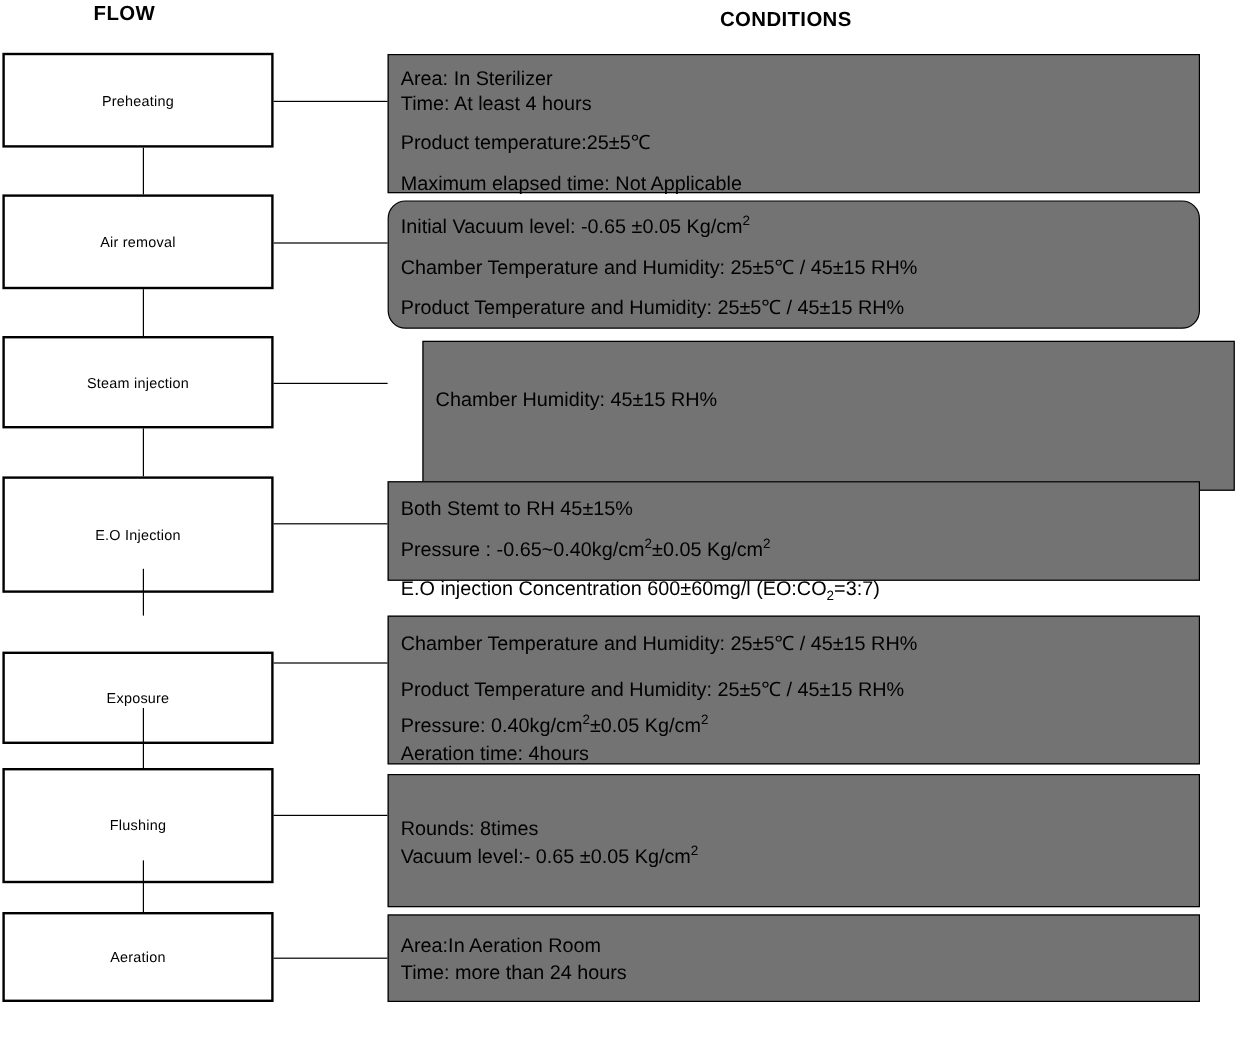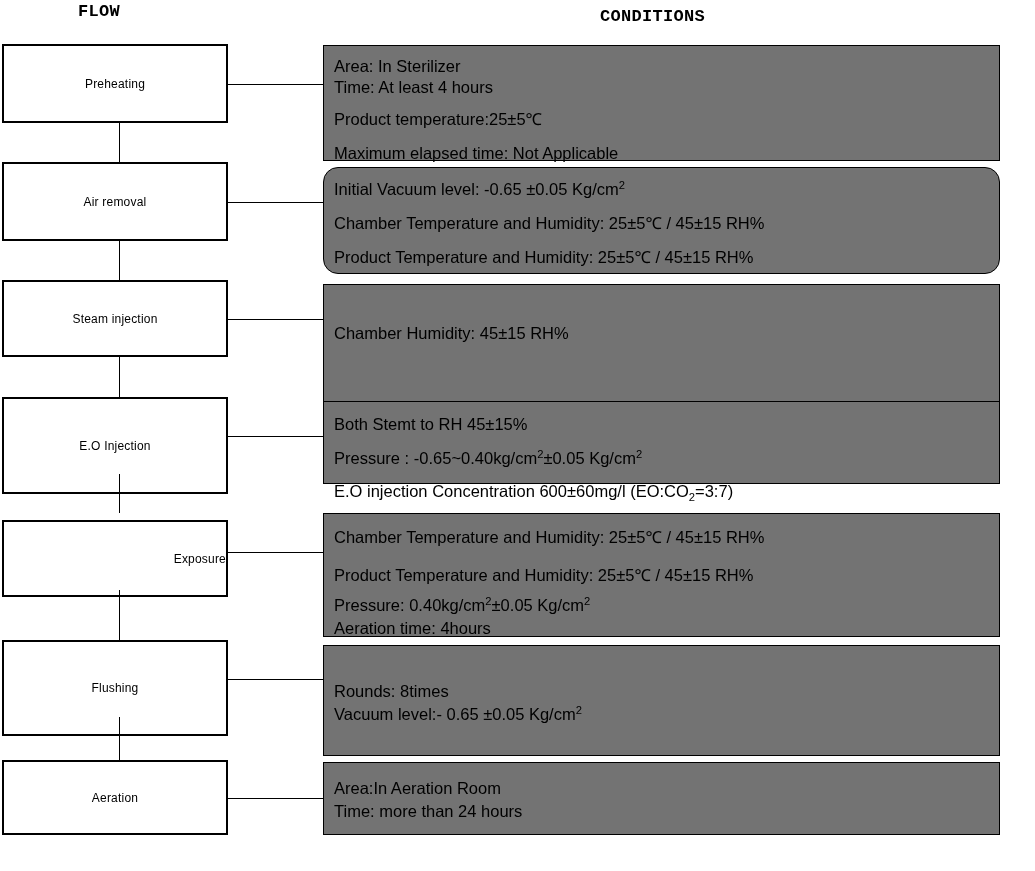--- a/index.html
+++ b/index.html
@@ -23,21 +23,20 @@
     height: 871px;
   }
 
   
   .col-header {
     position: absolute;
     font-size: 17px;
     font-weight: bold;
     letter-spacing: 0.3px;
     white-space: nowrap;
-    font-family: Liberation Mono, monospace;
   }
   #flow-header   { left: 78px;  top: 2px; }
   #cond-header   { left: 600px; top: 7px; }
 
   
   .flow-box {
     position: absolute;
     left: 2px;
     width: 226px;
     box-sizing: border-box;
@@ -108,21 +107,21 @@
   </div>
   <div class="flow-box" style="top:162px; height:79px;align-items:center;">
     <span class="flow-label">Air removal</span>
   </div>
   <div class="flow-box" style="top:280px; height:77px;">
     <span class="flow-label">Steam injection</span>
   </div>
   <div class="flow-box" style="top:397px; height:97px;">
     <span class="flow-label">E.O Injection</span>
   </div>
-  <div class="flow-box" style="top:520px; height:77px;justify-content:flex-end;">
+  <div class="flow-box" style="top:543px; height:77px;">
     <span class="flow-label">Exposure</span>
   </div>
   <div class="flow-box" style="top:640px; height:96px;">
     <span class="flow-label">Flushing</span>
   </div>
   <div class="flow-box" style="top:760px; height:75px;">
     <span class="flow-label">Aeration</span>
   </div>
 
   <div class="v-connector" style="left:119px; top:123px; height:39px;"></div>
@@ -146,21 +145,21 @@
     <div class="cond-line" style="margin-top:16px;">Product temperature:25±5℃</div>
     <div class="cond-line" style="margin-top:17px;">Maximum elapsed time: Not Applicable</div>
   </div>
 
   <div class="cond-box" style="top:167px; height:107px;border-radius:15px;">
     <div class="cond-line" style="margin-top:8px;">Initial Vacuum level: -0.65 ±0.05 Kg/cm<sup>2</sup></div>
     <div class="cond-line" style="margin-top:17px;">Chamber Temperature and Humidity: 25±5℃ / 45±15 RH%</div>
     <div class="cond-line" style="margin-top:18px;">Product Temperature and Humidity: 25±5℃ / 45±15 RH%</div>
   </div>
 
-  <div class="cond-box" style="top:284px; height:125px;">
+  <div class="cond-box" style="top:284px; height:125px;margin-left:29px;">
     <div class="cond-line" style="margin-top:35px;">Chamber Humidity: 45±15 RH%</div>
   </div>
 
   <div class="cond-box" style="top:401px; height:83px;">
     <div class="cond-line" style="margin-top:9px;">Both Stemt to RH 45±15%</div>
     <div class="cond-line" style="margin-top:17px;">Pressure : -0.65~0.40kg/cm<sup>2</sup>±0.05 Kg/cm<sup>2</sup></div>
     <div class="cond-line" style="margin-top:17px;">E.O injection Concentration 600±60mg/l (EO:CO<sub>2</sub>=3:7)</div>
   </div>
 
   <div class="cond-box" style="top:513px; height:124px;">

